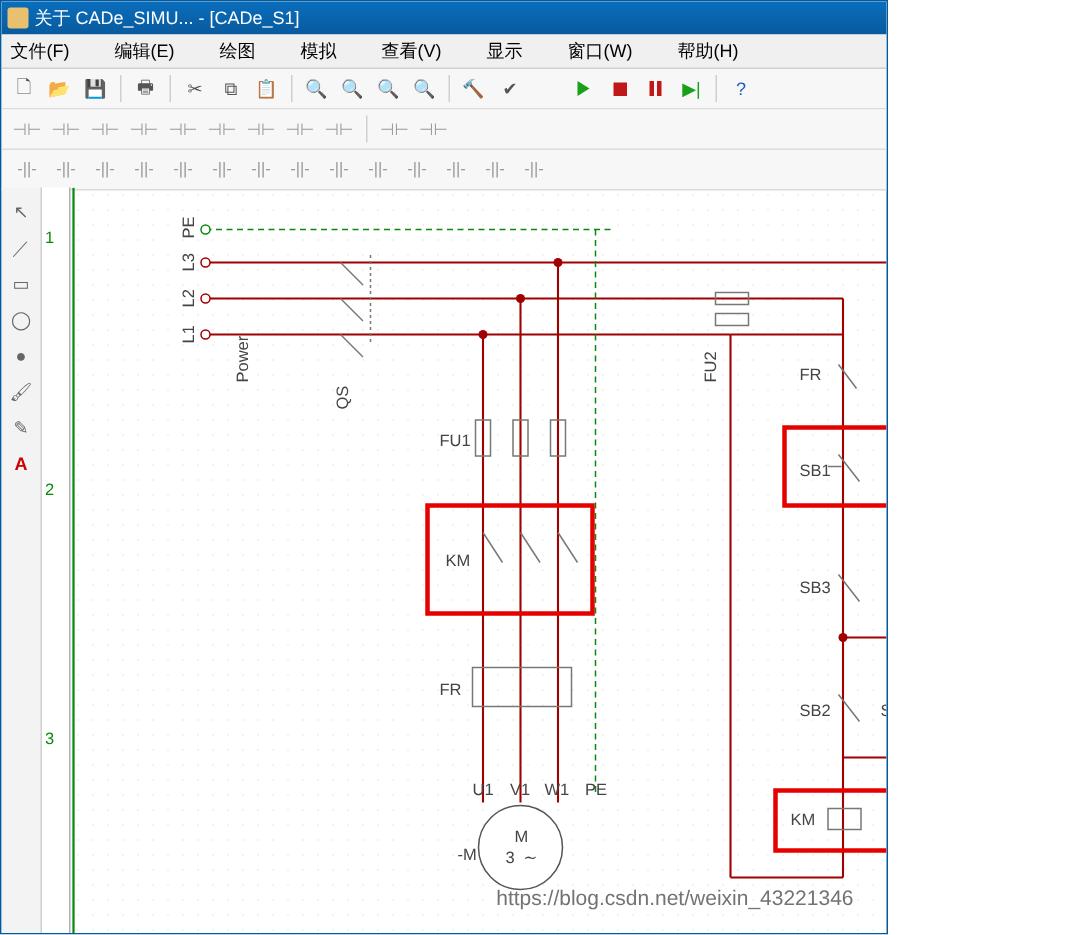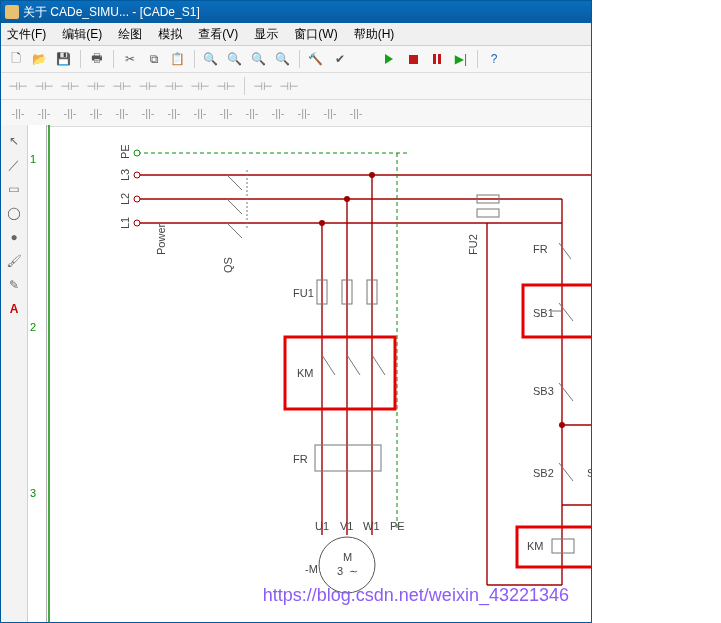--- a/index.html
+++ b/index.html
@@ -1,35 +1,35 @@
 <!DOCTYPE html>
 <html><head>
 <meta charset="utf-8">
 <style>
   html,body{margin:0;padding:0;font-family:"Microsoft YaHei","SimSun",sans-serif;font-size:12px;background:#fff;}
   .window{width:592px;height:623px;border:1px solid #005a9e;box-sizing:border-box;overflow:hidden;position:relative;}
   .titlebar{height:22px;background:linear-gradient(#0a6ebd,#085a9e);color:#fff;display:flex;align-items:center;padding:0 4px;gap:4px;}
   .titlebar .ico{width:14px;height:14px;background:#e8c070;border-radius:2px;}
-  .menubar{height:22px;background:#f0f0f0;border-bottom:1px solid #cfcfcf;display:flex;align-items:center;gap:16px;padding:0 6px;}
+  .menubar{height:22px;background:#f0f0f0;border-bottom:1px solid #cfcfcf;display:flex;align-items:center;gap:30px;padding:0 6px;}
   .menubar span{cursor:default;}
   .toolrow{height:26px;background:#f7f7f7;border-bottom:1px solid #dcdcdc;display:flex;align-items:center;gap:2px;padding:0 4px;}
   .tb{width:20px;height:20px;border:1px solid transparent;border-radius:2px;display:flex;align-items:center;justify-content:center;font-size:12px;color:#555;}
   .sep{width:1px;height:18px;background:#cfcfcf;margin:0 3px;}
   .work{position:absolute;left:0;top:124px;right:0;bottom:0;display:flex;}
   .lefttools{width:26px;background:#f3f3f3;border-right:1px solid #d0d0d0;display:flex;flex-direction:column;align-items:center;gap:4px;padding-top:6px;}
   .lt{width:18px;height:18px;border:1px solid transparent;display:flex;align-items:center;justify-content:center;color:#666;}
   .ruler-v{width:18px;background:#fff;border-right:1px solid #b0b0b0;position:relative;}
   .rmark{position:absolute;left:2px;color:#0a8a0a;font-size:11px;}
   .canvasWrap{flex:1;position:relative;overflow:hidden;}
   .canvas{position:absolute;left:0;top:0;width:100%;height:100%;
     background-image:radial-gradient(#d0d0d0 0.6px, transparent 0.6px);
     background-size:10px 10px;
   }
   svg{position:absolute;left:0;top:0;}
-  .watermark{position:absolute;right:22px;bottom:16px;color:#8b5cf6;font-size:18px;}
+  .watermark{position:absolute;right:22px;bottom:16px;color:#737373;font-size:14px;}
   .hl{fill:none;stroke:#e60000;stroke-width:3;}
   .wire{fill:none;stroke:#a00000;stroke-width:1.4;}
   .wireg{fill:none;stroke:#0a8a0a;stroke-width:1;stroke-dasharray:4 3;}
   .thin{fill:none;stroke:#777;stroke-width:1;}
   .lbl{font:11px "Arial";fill:#444;}
   .lblv{font:11px "Arial";fill:#444;}
   .tri-play{width:0;height:0;border-left:8px solid #18a018;border-top:5px solid transparent;border-bottom:5px solid transparent;}
   .sq-stop{width:9px;height:9px;background:#c01818;}
   .pause{display:flex;gap:2px;}
   .pause i{width:3px;height:10px;background:#c01818;display:block;}

